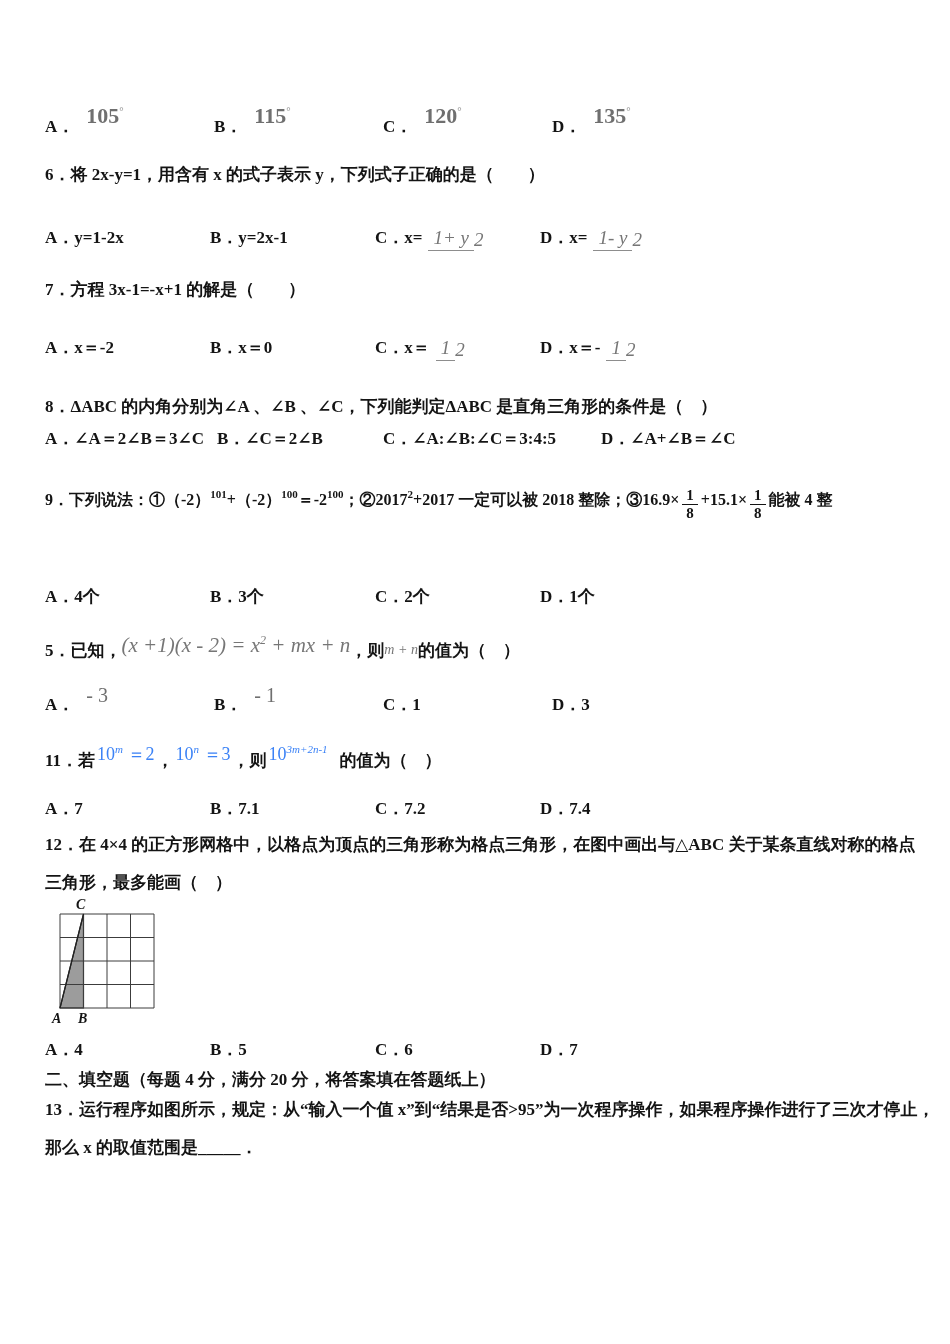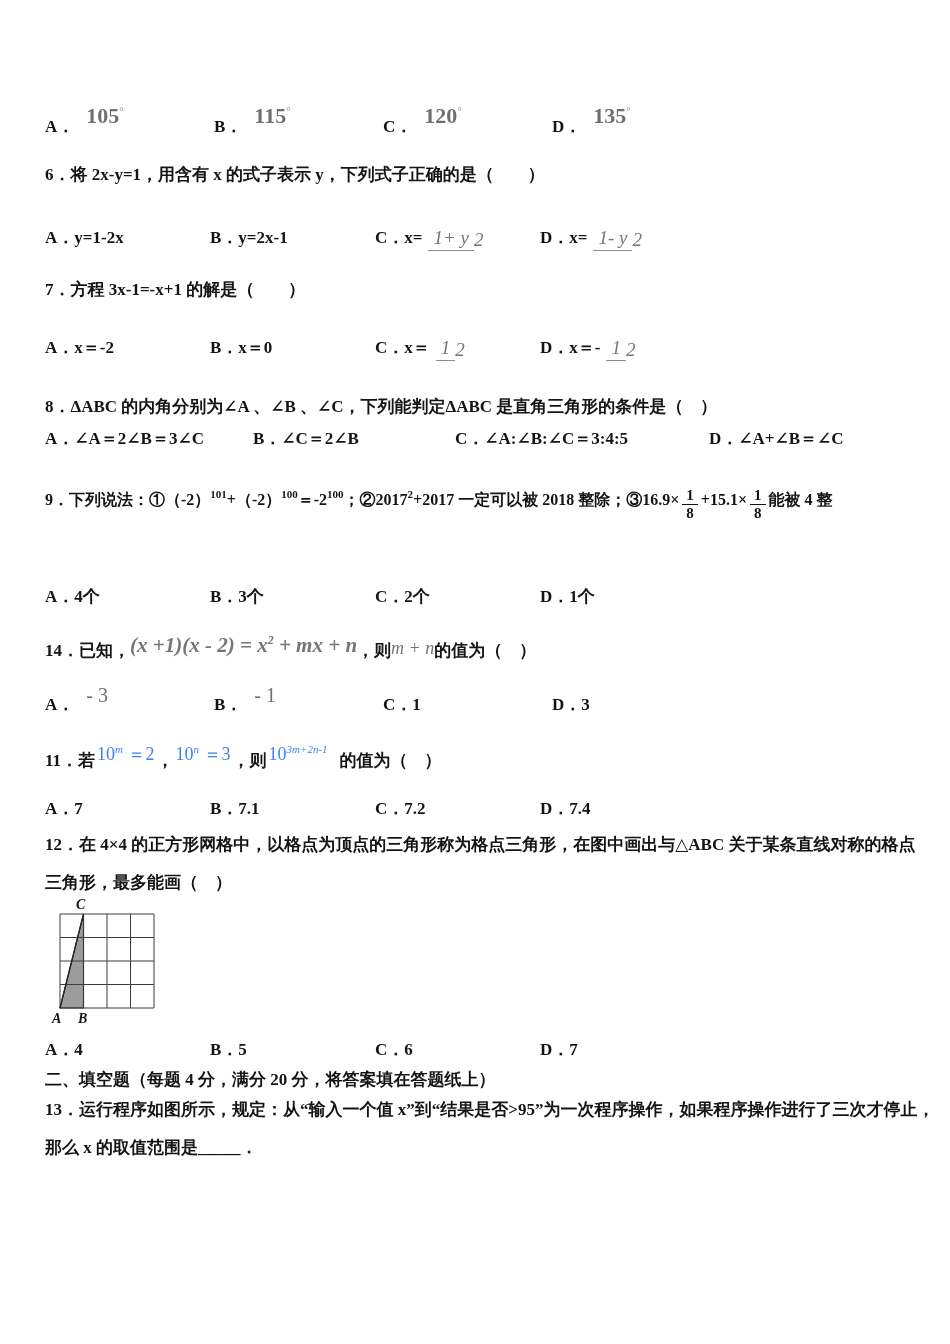--- a/index.html
+++ b/index.html
@@ -26,27 +26,27 @@
            color:#767676; font-size:19px; font-style:italic; font-weight:400; line-height:1.15; }
   .fracG .num { border-bottom:1.4px solid #8d8d8d; padding:0 5px 1px; }
   .fracG .den { padding-top:1px; }
   
   .fracB { display:inline-block; text-align:center; font-size:15px; font-weight:700; color:#141414;
            vertical-align:-13px; line-height:1.1; margin:0 3px; }
   .fracB .num { display:block; border-bottom:1.6px solid #141414; padding:0 4px; }
   .fracB .den { display:block; }
   sup.bsup { font-size:11px; font-weight:700; }
   
-  .eq10 { font-size:21px; font-weight:700; font-style:italic; color:#767676; position:relative; top:-4px; }
+  .eq10 { font-size:21px; font-weight:400; font-style:italic; color:#767676; position:relative; top:-4px; }
   .eq10 sup { font-size:12px; }
-  .eqm  { font-size:18px; font-weight:400; font-style:italic; color:#767676; position:relative; top:-2px; }
+  .eqm  { font-size:14px; font-weight:400; font-style:italic; color:#767676; position:relative; top:-2px; }
   .pow  { font-size:18px; font-weight:400; color:#3b82f6; position:relative; top:-6px; margin:0 2px; }
   .pow sup { font-size:11px; font-style:italic; }
   
-  .q8opts { display:flex; align-items:flex-end;gap:36px; }
+  .q8opts { display:flex; align-items:flex-end; }
   .q8opts .o1 { width:172px; } .q8opts .o2 { width:166px; } .q8opts .o3 { width:218px; }
   
   .figwrap { position:absolute; left:40px; top:896px; }
   .flabel { font-family:"Liberation Serif","DejaVu Serif",serif; font-style:italic; font-weight:700; font-size:14px; fill:#141414; }
 </style>
 </head>
 <body>
 
 <div class="page">
 
@@ -125,21 +125,21 @@
       </span>
     <span class="opt">
         <span class="txt">C．2个</span>
       </span>
     <span class="opt">
         <span class="txt">D．1个</span>
       </span>
   </div>
 
   <div class="row txt" style="top:637px">
-    <span>14．已知，</span><span class="eq10"><span>(x +1)(x - 2) = x</span><sup>2</sup><span> + mx + n</span></span><span>，则</span><span class="eqm">m + n</span><span>的值为（　）</span>
+    <span>5．已知，</span><span class="eq10"><span>(x +1)(x - 2) = x</span><sup>2</sup><span> + mx + n</span></span><span>，则</span><span class="eqm">m + n</span><span>的值为（　）</span>
   </div>
   <div class="row" style="top:692px">
     <span style="display:inline-block;width:165px"><span class="txt">A．</span><span class="eqv">- 3</span></span>
     <span style="display:inline-block;width:165px"><span class="txt">B．</span><span class="eqv">- 1</span></span>
     <span style="display:inline-block;width:165px"><span class="txt">C．1</span></span>
     <span style="display:inline-block"><span class="txt">D．3</span></span>
   </div>
 
   <div class="row txt" style="top:748px">
     <span>11．若</span><span class="pow"><span>10</span><sup>m</sup><span> ＝2</span></span><span>，</span><span class="pow"><span>10</span><sup>n</sup><span> ＝3</span></span><span>，则</span><span class="pow"><span>10</span><sup>3m+2n-1</sup></span><span style="margin-left:10px">的值为（　）</span>

